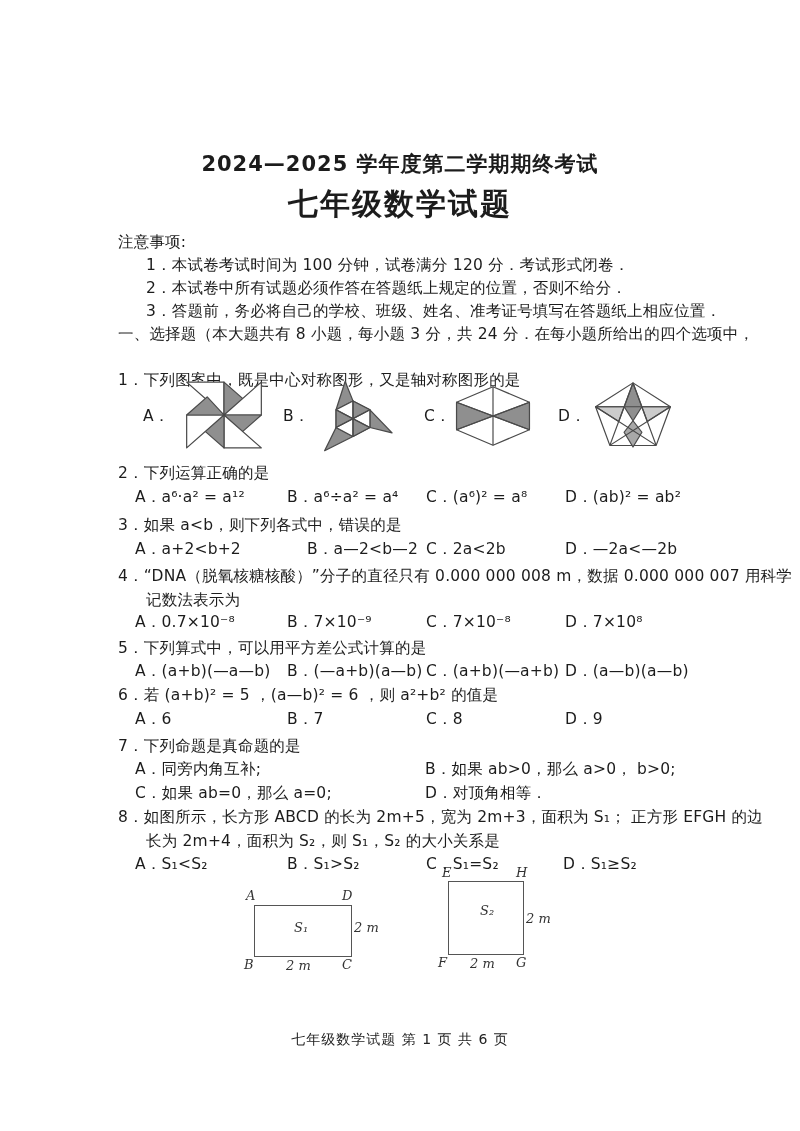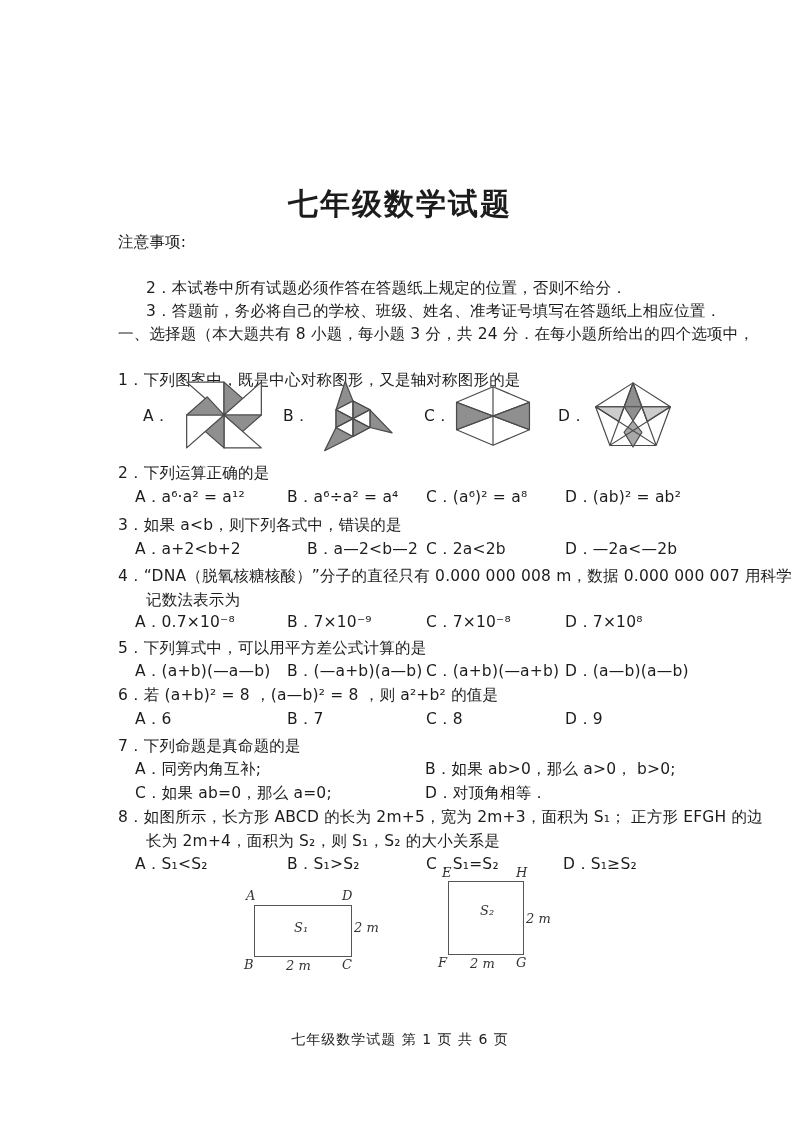--- a/index.html
+++ b/index.html
@@ -63,23 +63,25 @@
   .fill-w{fill:#ffffff;stroke:var(--line);stroke-width:1.3;stroke-linejoin:round;}
   .fill-d{fill:var(--shade-dark);stroke:var(--line);stroke-width:1.3;stroke-linejoin:round;}
   .fill-m{fill:var(--shade-mid);stroke:var(--line);stroke-width:1.3;stroke-linejoin:round;}
   .fill-l{fill:var(--shade-light);stroke:var(--line);stroke-width:1.3;stroke-linejoin:round;}
 </style>
 </head>
 <body>
 
 <div class="page">
 
+  <div class="title-session" style="top:150px;">2024—2025 学年度第二学期期终考试</div>
   <div class="title-paper" style="top:184px;">七年级数学试题</div>
 
   <div class="line" style="left:118px;top:231px;">注意事项:</div>
+  <div class="line" style="left:146px;top:254px;">1．本试卷考试时间为 100 分钟，试卷满分 120 分．考试形式闭卷．</div>
   <div class="line" style="left:146px;top:277px;">2．本试卷中所有试题必须作答在答题纸上规定的位置，否则不给分．</div>
   <div class="line" style="left:146px;top:300px;">3．答题前，务必将自己的学校、班级、姓名、准考证号填写在答题纸上相应位置．</div>
 
   <div class="line" style="left:118px;top:323px;">一、选择题（本大题共有 8 小题，每小题 3 分，共 24 分．在每小题所给出的四个选项中，</div>
 
   <div class="line" style="left:118px;top:369px;">1．下列图案中，既是中心对称图形，又是轴对称图形的是</div>
 
   <div class="opt" style="left:143px;top:406px;">A．</div>
   <div class="opt" style="left:283px;top:406px;">B．</div>
   <div class="opt" style="left:424px;top:406px;">C．</div>
@@ -157,21 +159,21 @@
   <div class="opt col-b" style="top:612px;">B．7×10⁻⁹</div>
   <div class="opt col-c" style="top:612px;">C．7×10⁻⁸</div>
   <div class="opt col-d" style="top:612px;">D．7×10⁸</div>
 
   <div class="line" style="left:118px;top:637px;">5．下列算式中，可以用平方差公式计算的是</div>
   <div class="opt" style="left:135px;top:661px;">A．(a+b)(—a—b)</div>
   <div class="opt" style="left:287px;top:661px;">B．(—a+b)(a—b)</div>
   <div class="opt" style="left:426px;top:661px;">C．(a+b)(—a+b)</div>
   <div class="opt" style="left:565px;top:661px;">D．(a—b)(a—b)</div>
 
-  <div class="line" style="left:118px;top:684px;">6．若 (a+b)² = 8 ，(a—b)² = 8 ，则 a²+b² 的值是</div>
+  <div class="line" style="left:118px;top:684px;">6．若 (a+b)² = 5 ，(a—b)² = 6 ，则 a²+b² 的值是</div>
   <div class="opt col-a" style="top:709px;">A．6</div>
   <div class="opt col-b" style="top:709px;">B．7</div>
   <div class="opt col-c" style="top:709px;">C．8</div>
   <div class="opt col-d" style="top:709px;">D．9</div>
 
   <div class="line" style="left:118px;top:735px;">7．下列命题是真命题的是</div>
   <div class="opt" style="left:135px;top:759px;">A．同旁内角互补;</div>
   <div class="opt" style="left:425px;top:759px;">B．如果 ab&gt;0，那么 a&gt;0， b&gt;0;</div>
   <div class="opt" style="left:135px;top:783px;">C．如果 ab=0，那么 a=0;</div>
   <div class="opt" style="left:425px;top:783px;">D．对顶角相等．</div>

